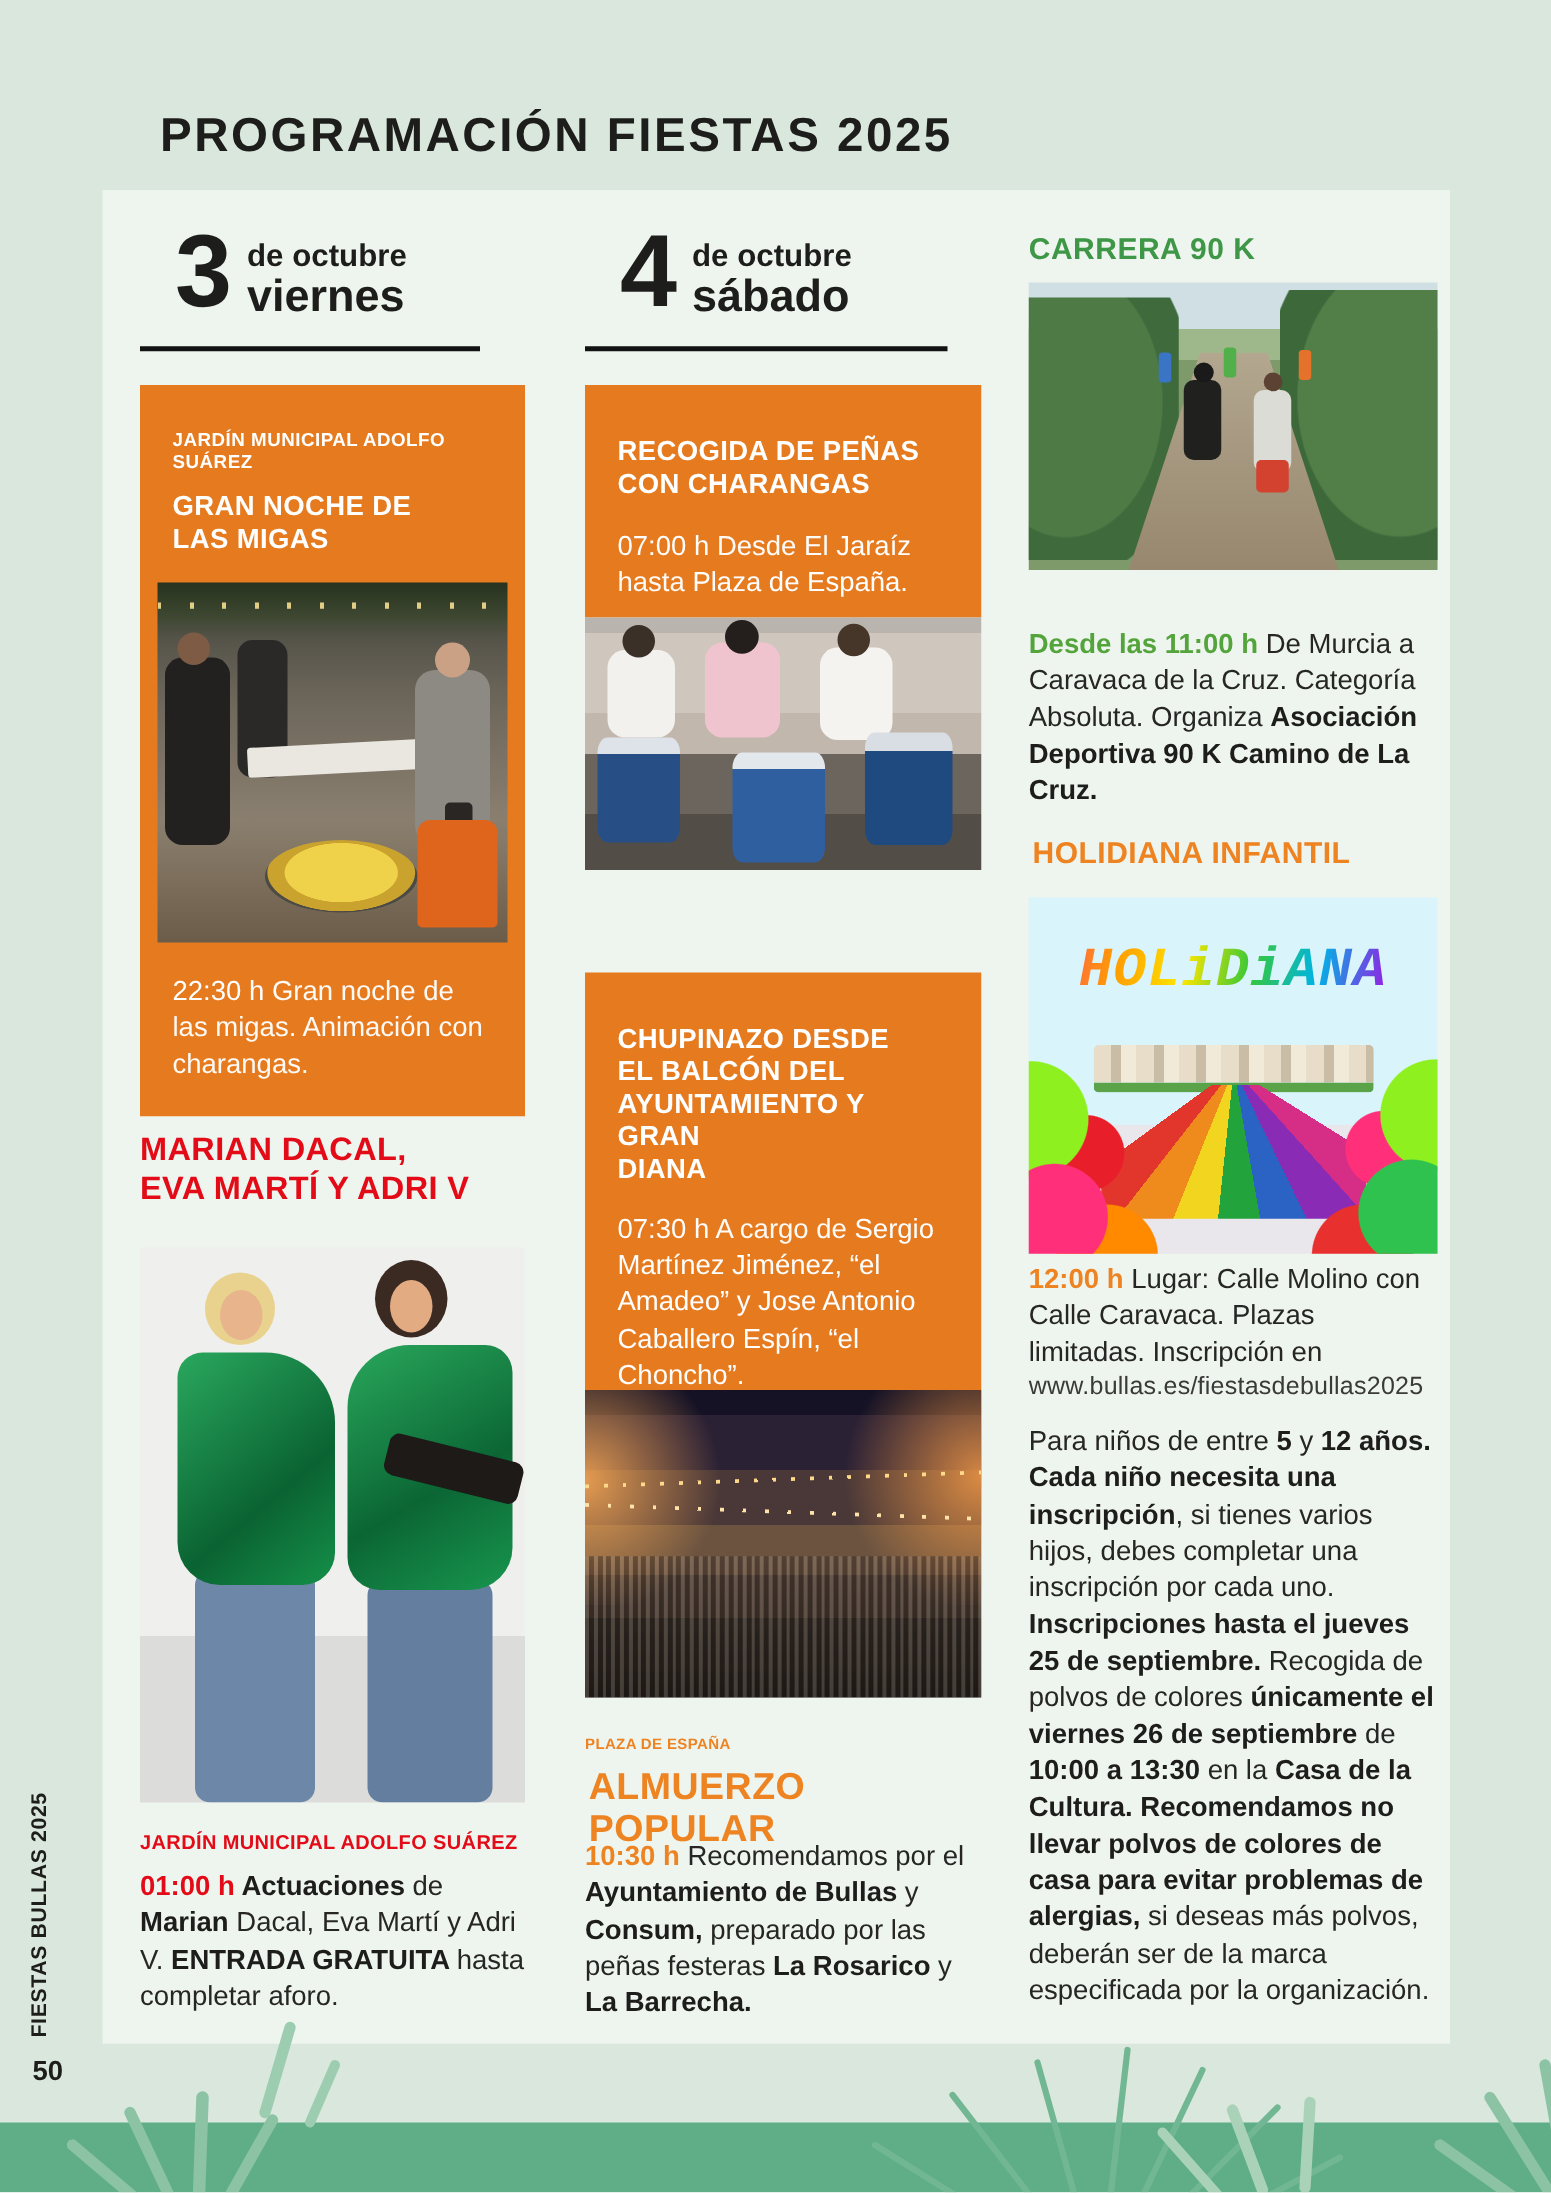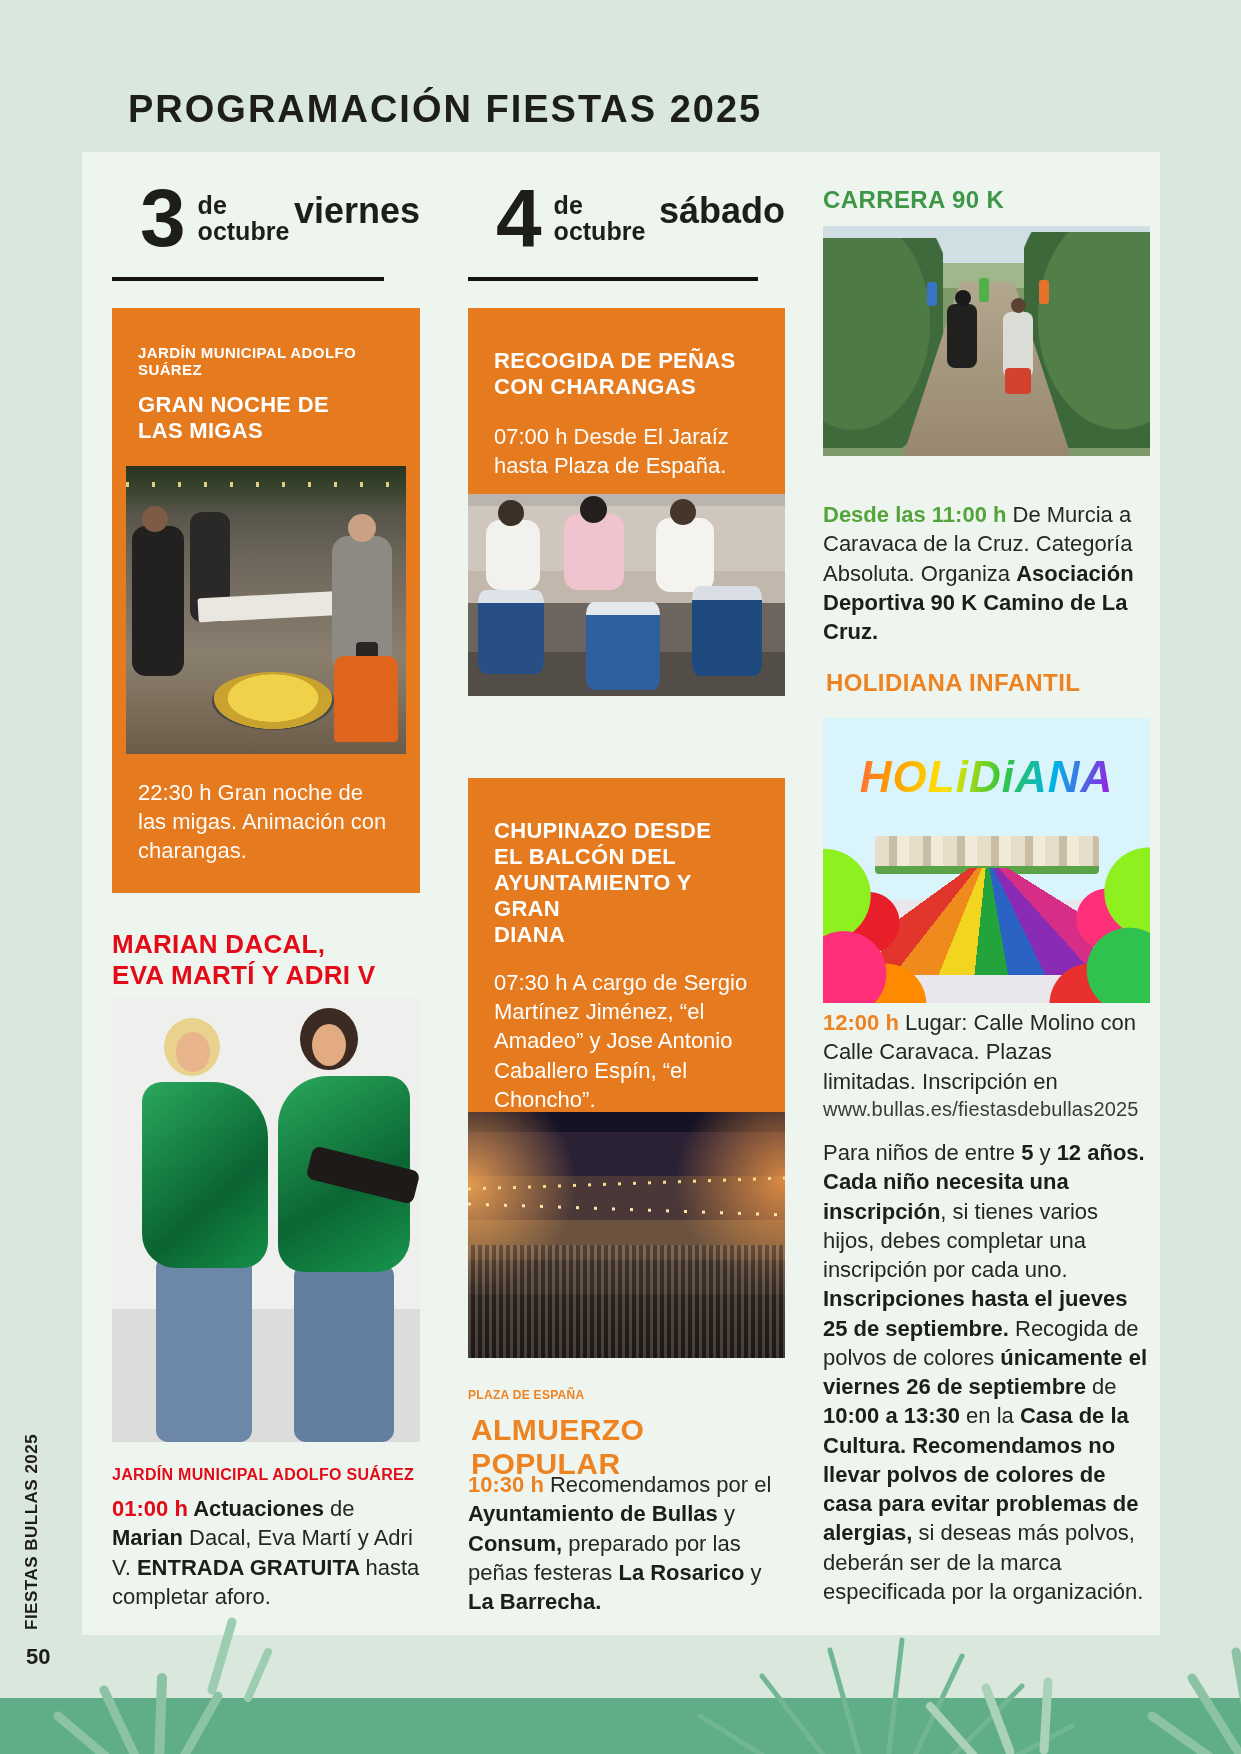--- a/index.html
+++ b/index.html
@@ -12,21 +12,21 @@
   .card{position:absolute;left:82px;top:152px;width:1078px;height:1483px;background:#eef4ee;}
 
   .col{position:absolute;top:0;height:100%;}
   .col1{left:30px;width:308px;}
   .col2{left:386px;width:317px;}
   .col3{left:741px;width:327px;}
 
   
   .date-head{position:absolute;top:30px;left:28px;display:flex;align-items:flex-start;color:#1d1d1b;}
   .day-num{font-size:82px;font-weight:700;line-height:.88;letter-spacing:-2px;}
-  .day-side{display:flex;margin-left:14px;padding-top:10px;}
+  .day-side{display:flex;flex-direction:column;margin-left:14px;padding-top:10px;}
   .day-month{font-size:25px;font-weight:700;line-height:1.05;}
   .day-name{font-size:36px;font-weight:700;line-height:1.05;}
   .rule{position:absolute;top:125px;left:0;height:4px;background:#121212;}
   .col1 .rule{width:272px;}
   .col2 .rule{width:290px;}
 
   
   .obox{position:absolute;left:0;width:100%;background:#e57a1f;color:#fff;box-sizing:border-box;}
   .eyebrow{margin:0 26px;font-size:15px;font-weight:700;letter-spacing:.4px;}
   .box-title{margin:14px 26px 0;font-size:22px;font-weight:700;line-height:1.18;letter-spacing:.3px;}
@@ -104,21 +104,21 @@
     background:linear-gradient(180deg,#b3a78f,#97876e);clip-path:polygon(34% 0,66% 0,100% 100%,0 100%);}
   .rn-r1{top:78px;left:124px;width:30px;height:64px;background:#20201f;border-radius:8px;}
   .rn-h1{top:64px;left:132px;width:16px;height:16px;background:#1a1a1a;border-radius:50%;}
   .rn-r2{top:86px;left:180px;width:30px;height:66px;background:#dcdcd6;border-radius:8px;}
   .rn-r2s{top:142px;left:182px;width:26px;height:26px;background:#d2422f;border-radius:4px;}
   .rn-h2{top:72px;left:188px;width:15px;height:15px;background:#5b4232;border-radius:50%;}
   .rn-f1{top:56px;left:104px;width:10px;height:24px;background:#3a74c4;border-radius:3px;}
   .rn-f2{top:52px;left:156px;width:10px;height:24px;background:#51b049;border-radius:3px;}
   .rn-f3{top:54px;left:216px;width:10px;height:24px;background:#e4722a;border-radius:3px;}
 
-  .photo-holi{height:285px;width:100%;background:linear-gradient(180deg,#d9f4fa 0 64%,#e9e7ec 64% 100%);}
+  .photo-holi{height:285px;width:100%;background:linear-gradient(180deg,#d9f4fa 0 64%,#e9e7ec 64% 100%);font-family:Liberation Mono, monospace;}
   .holi-word{position:absolute;top:34px;left:0;width:100%;text-align:center;
     font-size:44px;font-weight:700;font-style:italic;letter-spacing:1px;
     background:linear-gradient(100deg,#ff3d7a,#ff9d00 22%,#ffe600 38%,#37c837 54%,#00b3e6 70%,#8a2be2 86%,#ff3d7a);
     -webkit-background-clip:text;background-clip:text;color:transparent;}
   .holi-village{top:118px;left:52px;width:224px;height:30px;
     background:repeating-linear-gradient(90deg,#e8ddc8 0 14px,#c9bda6 14px 22px,#f2ead8 22px 34px);
     border-bottom:8px solid #5aa348;border-radius:4px;}
   .holi-road{top:150px;left:58px;width:212px;height:107px;
     background:conic-gradient(from 0deg at 50% -12%,transparent 0 122deg,
       #d62d86 122deg 138deg,#8a2bb5 138deg 154deg,#2a63c4 154deg 170deg,#23a33b 170deg 186deg,
@@ -184,21 +184,21 @@
           <i class="m-table"></i>
           <i class="m-p3"></i>
           <i class="m-h3"></i>
           <i class="m-pan"></i>
           <i class="m-gasknob"></i>
           <i class="m-gas"></i>
         </div>
         <p class="box-text"><span class="b">22:30 h </span><span>Gran noche de las migas. Animación con charangas.</span></p>
       </article>
 
-      <h3 class="red-head" style="top:752px;left:0;margin-top:25px;">MARIAN DACAL,<br>EVA MARTÍ Y ADRI V</h3>
+      <h3 class="red-head" style="top:752px;left:0;">MARIAN DACAL,<br>EVA MARTÍ Y ADRI V</h3>
 
       <div class="photo photo-sing" style="top:846px;left:0;">
         <i class="sg-hairL"></i>
         <i class="sg-faceL"></i>
         <i class="sg-jeansL"></i>
         <i class="sg-dressL"></i>
         <i class="sg-hairR"></i>
         <i class="sg-faceR"></i>
         <i class="sg-jeansR"></i>
         <i class="sg-dressR"></i>

